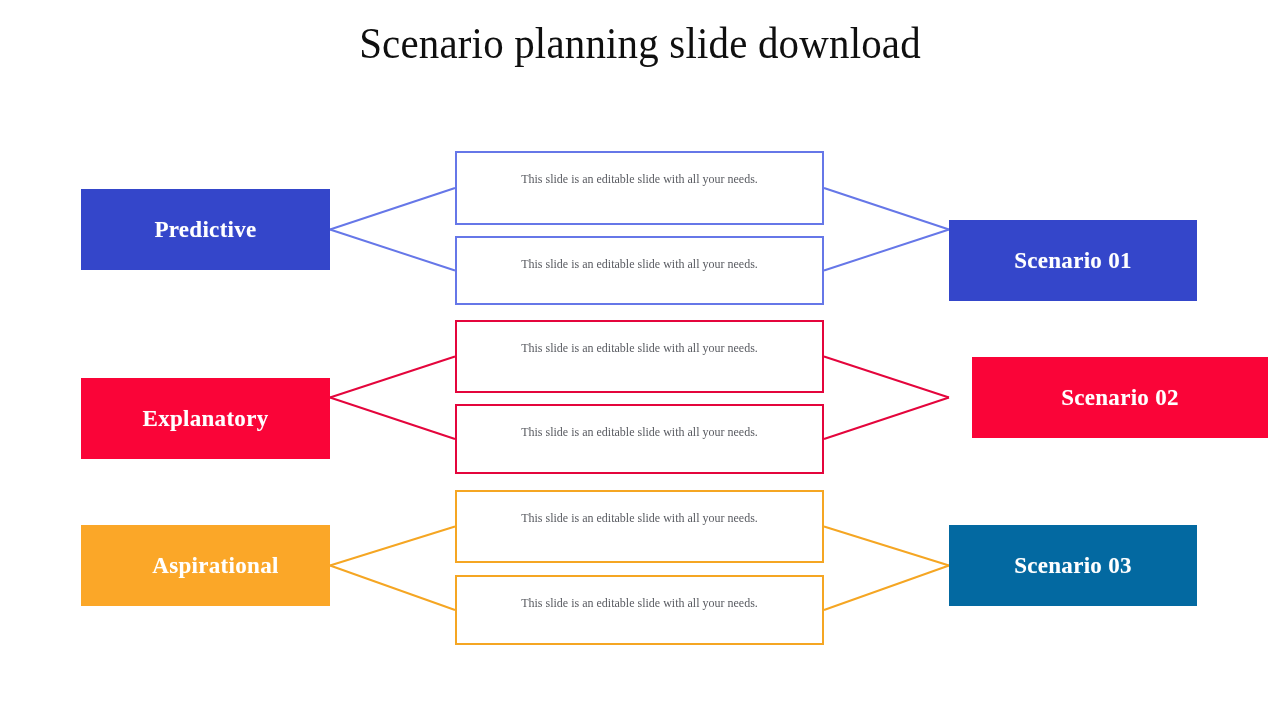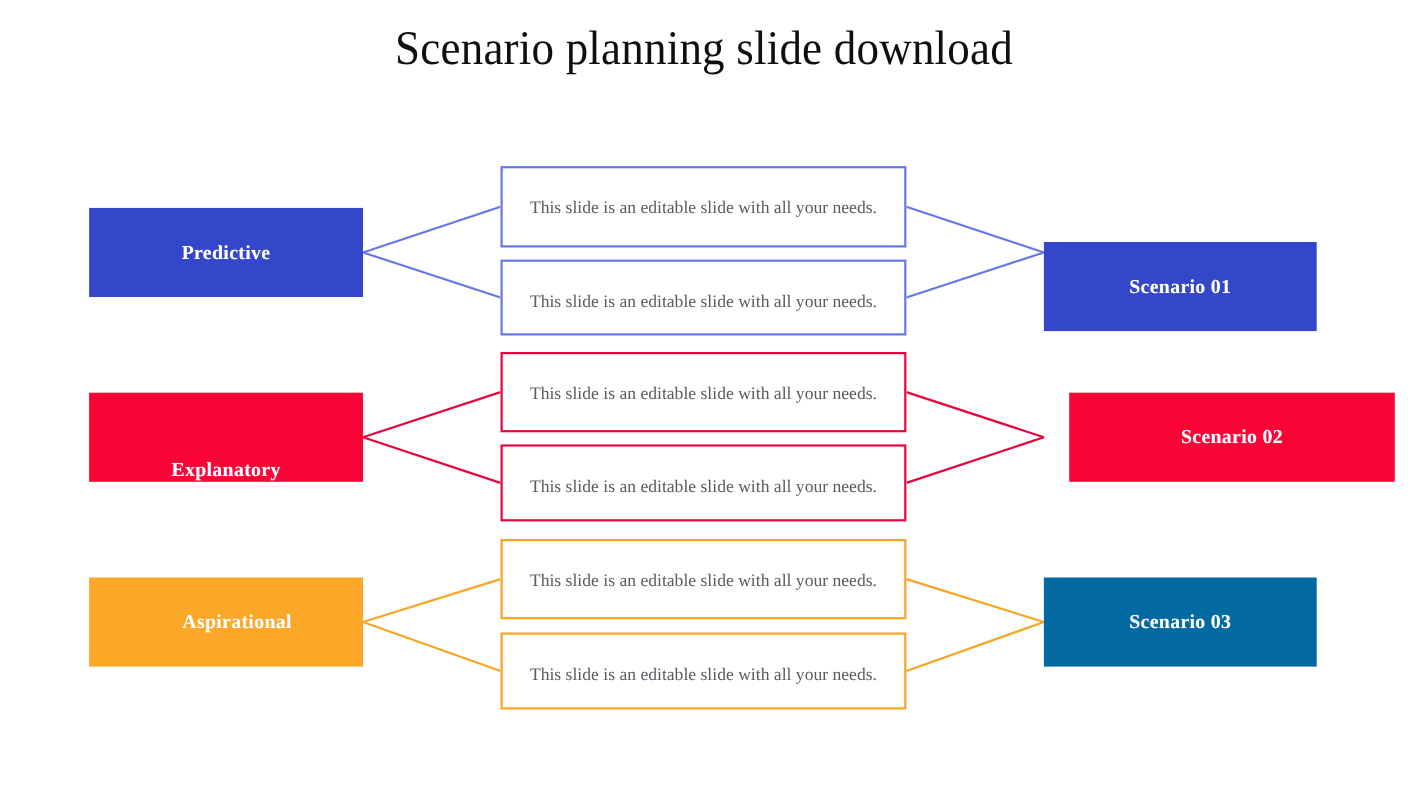--- a/index.html
+++ b/index.html
@@ -54,45 +54,45 @@
   .block {
     position: absolute;
     display: flex;
     align-items: center;
     justify-content: center;
     box-sizing: border-box;
   }
   .block-label {
     font-family: "Liberation Serif", "DejaVu Serif", serif;
     font-weight: bold;
-    font-size: 18px;
+    font-size: 23px;
     color: #ffffff;
     letter-spacing: 0.3px;
     white-space: nowrap;
     text-shadow: 0 0 1px rgba(255,255,255,0.35);
   }
 
   
   .desc-box {
     position: absolute;
     box-sizing: border-box;
     background: #ffffff;
     border-style: solid;
     border-width: 2px;
     display: flex;
     align-items: flex-start;
     justify-content: center;
   }
   .desc-text {
     font-family: "Liberation Serif", "DejaVu Serif", serif;
-    font-size: 16px;
+    font-size: 12px;
     color: #595b61;
     line-height: 18px;
     white-space: nowrap;
-    padding-top: 28px;
+    padding-top: 17px;
   }
 </style>
 </head>
 <body>
 
 <div id="slide">
 
   <div id="slide-title">Scenario planning slide download</div>
 
   <svg id="connectors" viewBox="0 0 1280 720" width="1280" height="720" xmlns="http://www.w3.org/2000/svg">
@@ -116,21 +116,21 @@
   <div class="desc-box" style="left: 455px; top: 151px; width: 369px; height: 74px; border-color: rgb(102, 119, 232);">
     <span class="desc-text">This slide is an editable slide with all your needs.</span>
   </div>
   <div class="desc-box" style="left: 455px; top: 236px; width: 369px; height: 69px; border-color: rgb(102, 119, 232);">
     <span class="desc-text">This slide is an editable slide with all your needs.</span>
   </div>
   <div class="block" style="left: 949px; top: 189px; width: 248px; height: 81px; background: rgb(52, 70, 202); margin-top: 31px;">
     <span class="block-label">Scenario 01</span>
   </div>
 
-  <div class="block" style="left: 81px; top: 357px; width: 249px; height: 81px; background: rgb(250, 4, 56); align-items: flex-end;">
+  <div class="block" style="left: 81px; top: 378px; width: 249px; height: 81px; background: rgb(250, 4, 56);">
     <span class="block-label">Explanatory</span>
   </div>
   <div class="desc-box" style="left: 455px; top: 320px; width: 369px; height: 73px; border-color: rgb(228, 5, 60);">
     <span class="desc-text">This slide is an editable slide with all your needs.</span>
   </div>
   <div class="desc-box" style="left: 455px; top: 404px; width: 369px; height: 70px; border-color: rgb(228, 5, 60);">
     <span class="desc-text">This slide is an editable slide with all your needs.</span>
   </div>
   <div class="block" style="left: 972px; top: 357px; width: 296px; height: 81px; background: rgb(250, 4, 56); justify-content: center;">
     <span class="block-label">Scenario 02</span>

